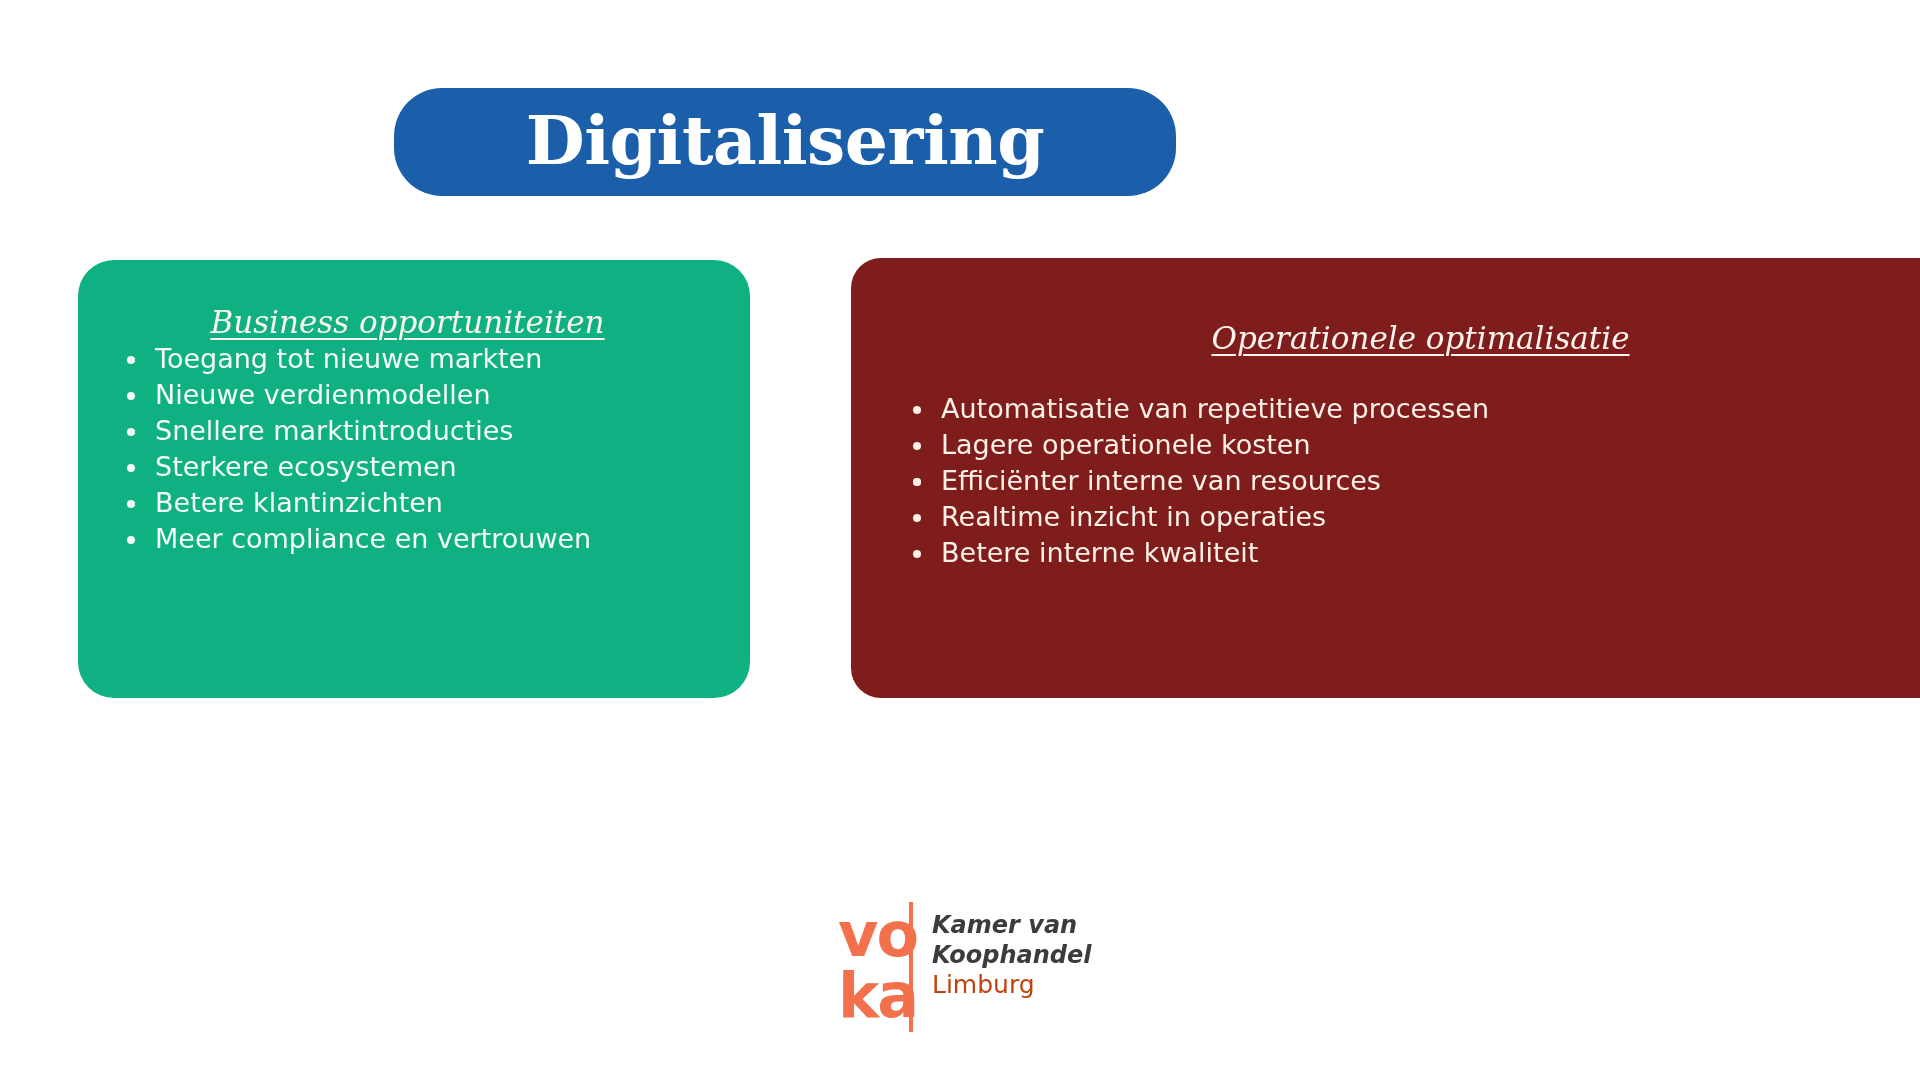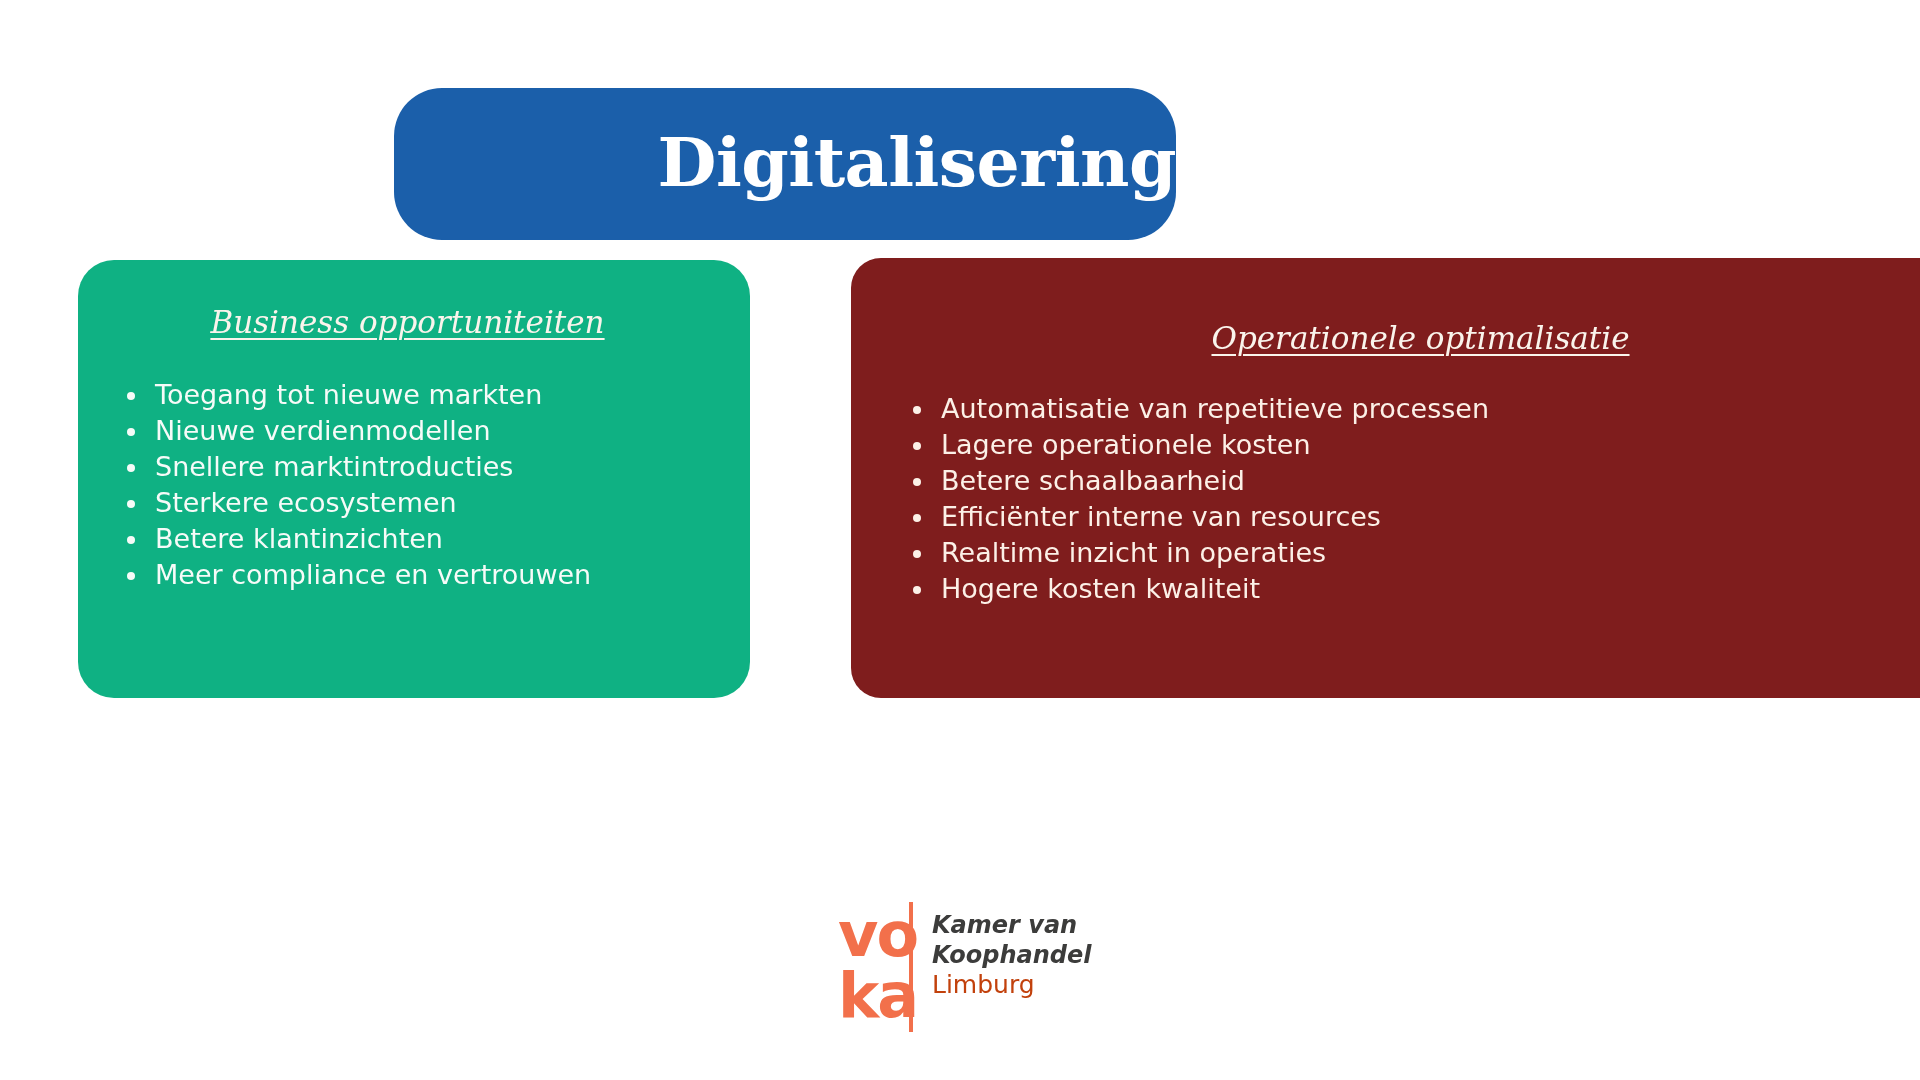--- a/index.html
+++ b/index.html
@@ -21,26 +21,26 @@
     inset: 0;
     background: #ffffff;
   }
 
   
   .title-banner {
     position: absolute;
     left: 394px;
     top: 88px;
     width: 782px;
-    height: 152px;
+    height: 108px;
     background: #1B5FAA;
     border-radius: 48px;
     display: flex;
     align-items: center;
-    justify-content: flex-end;
+    justify-content: center;
   }
   .title-banner .title-text {
     font-family: "DejaVu Serif", "Liberation Serif", serif;
     font-weight: 700;
     font-size: 68px;
     line-height: 1;
     color: #ffffff;
     letter-spacing: -0.5px;
     white-space: nowrap;
     margin-top: -4px;
@@ -85,21 +85,21 @@
     white-space: nowrap;
   }
   .card-green .card-title { font-size: 31px; }
   .card-orange .card-title { font-size: 31px; }
 
   .bullet-list {
     list-style: none;
     margin: 0;
     padding: 0;
   }
-  .card-green .bullet-list { margin-top: 36px; padding-left: 22px; }
+  .card-green .bullet-list { padding-left: 22px; }
   .card-orange .bullet-list { margin-top: 34px; padding-left: 22px; }
 
   .bullet-item {
     position: relative;
     color: #F6FBF8;
     font-family: "DejaVu Sans", "Liberation Sans", sans-serif;
     font-size: 27px;
     line-height: 36px;
     padding-left: 34px;
     white-space: nowrap;
@@ -219,33 +219,32 @@
       <li class="bullet-item">
         <span class="dot"></span>
         <span>Automatisatie van repetitieve processen</span>
       </li>
       <li class="bullet-item">
         <span class="dot"></span>
         <span>Lagere operationele kosten</span>
       </li>
       <li class="bullet-item">
         <span class="dot"></span>
-        <span>Betere schaalbaarheid</span>
       </li>
       <li class="bullet-item">
         <span class="dot"></span>
         <span>Efficiënter interne van resources</span>
       </li>
       <li class="bullet-item">
         <span class="dot"></span>
         <span>Realtime inzicht in operaties</span>
       </li>
       <li class="bullet-item">
         <span class="dot"></span>
-        <span>Hogere kosten kwaliteit</span>
+        <span>Betere interne kwaliteit</span>
       </li>
     </ul>
   </div>
 
   <div class="logo">
     <div class="logo-mark">
       <div class="mark-line line1">vo</div>
       <div class="mark-line line2">ka</div>
       <div class="mark-bar"></div>
     </div>

